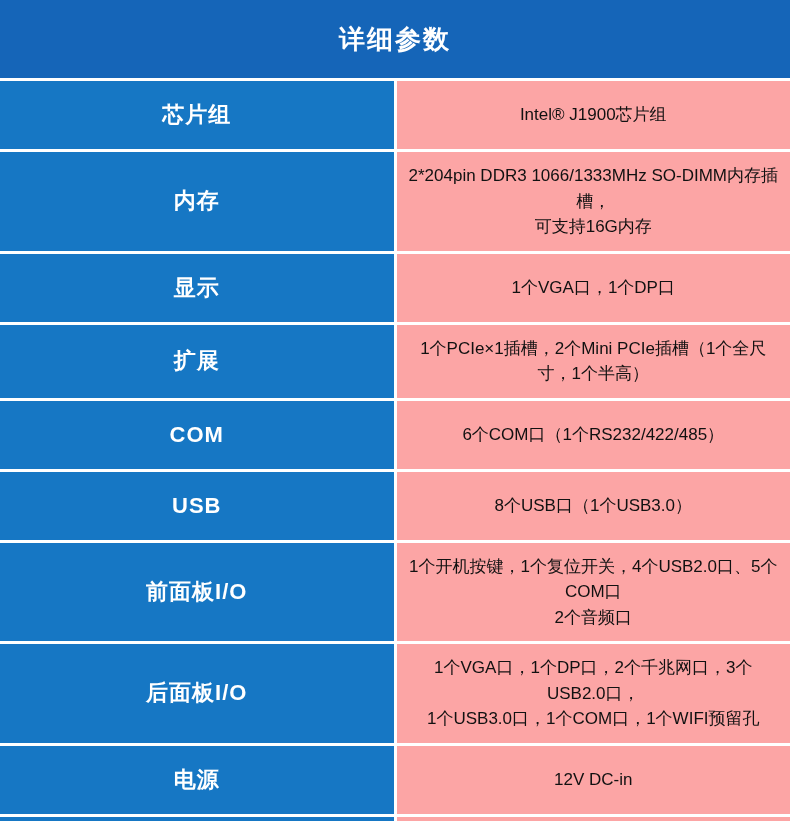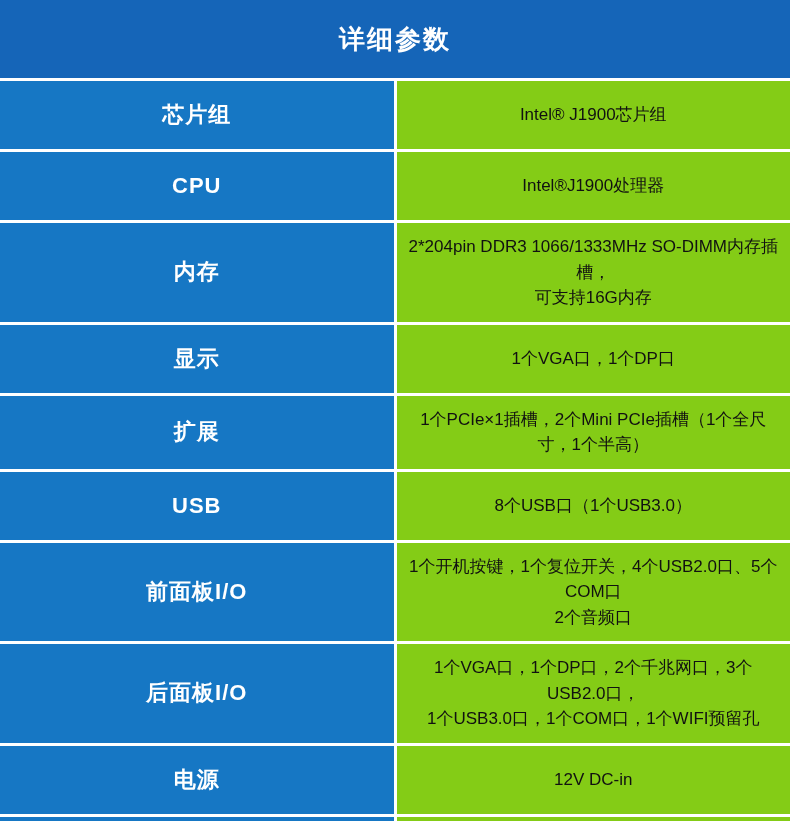--- a/index.html
+++ b/index.html
@@ -39,21 +39,21 @@
     color: #ffffff;
     font-size: 22px;
     font-weight: bold;
     text-align: center;
     vertical-align: middle;
     border-bottom: 3px solid #ffffff;
     border-right: 3px solid #ffffff;
     letter-spacing: 1px;
   }
   .value-cell {
-    background: #84cc16;
+    background: #fca5a5;
     color: #111111;
     font-size: 17px;
     vertical-align: middle;
     padding: 10px 0 10px 14px;
     border-bottom: 3px solid #ffffff;
     line-height: 1.5;
   }
   .last-row .label-cell,
   .last-row .value-cell {
     border-bottom: none;
@@ -79,43 +79,43 @@
   <tbody>
     <tr class="title-row">
       <th colspan="2">详细参数</th>
     </tr>
   <tr class="row row-normal">
         <td class="label-cell">芯片组</td>
         <td class="value-cell">
           <span class="value-line">Intel® J1900芯片组</span>
         </td>
       </tr>
-      <tr class="row row-normal">
-        <td class="label-cell">CPU</td>
-        <td class="value-cell">
-          <span class="value-line">Intel®J1900处理器</span>
-        </td>
-      </tr>
       <tr class="row row-tall">
         <td class="label-cell">内存</td>
         <td class="value-cell">
           <span class="value-line">2*204pin DDR3 1066/1333MHz SO-DIMM内存插槽，</span>
           <span class="value-line">可支持16G内存</span>
         </td>
       </tr>
       <tr class="row row-normal">
         <td class="label-cell">显示</td>
         <td class="value-cell">
           <span class="value-line">1个VGA口，1个DP口</span>
         </td>
       </tr>
       <tr class="row row-normal">
         <td class="label-cell">扩展</td>
         <td class="value-cell">
           <span class="value-line">1个PCIe×1插槽，2个Mini PCIe插槽（1个全尺寸，1个半高）</span>
+        </td>
+      </tr>
+      <tr class="row row-normal">
+        <td class="label-cell">COM</td>
+        <td class="value-cell">
+          <span class="value-line">6个COM口（1个RS232/422/485）</span>
         </td>
       </tr>
       <tr class="row row-normal">
         <td class="label-cell">USB</td>
         <td class="value-cell">
           <span class="value-line">8个USB口（1个USB3.0）</span>
         </td>
       </tr>
       <tr class="row row-tall">
         <td class="label-cell">前面板I/O</td>

